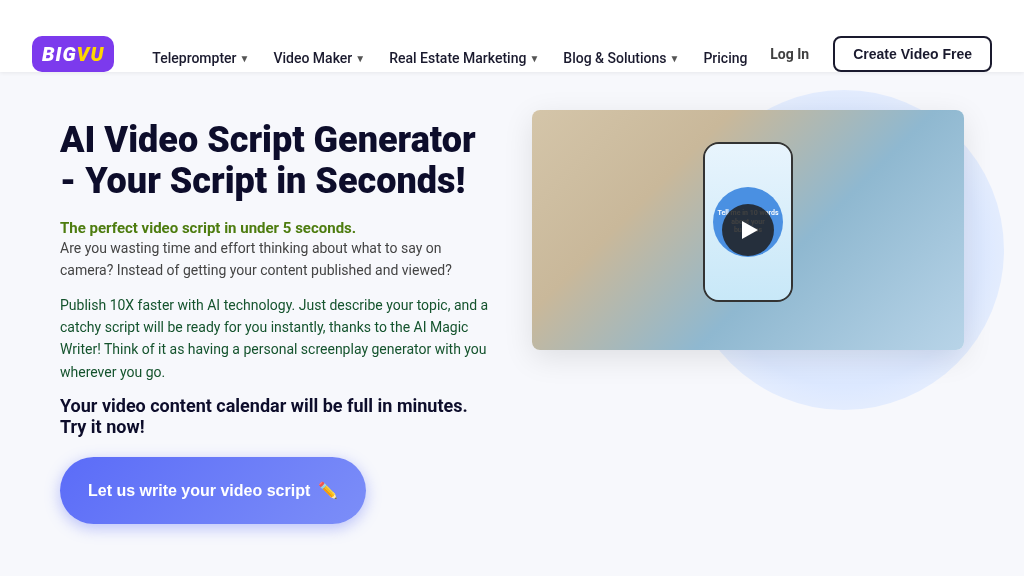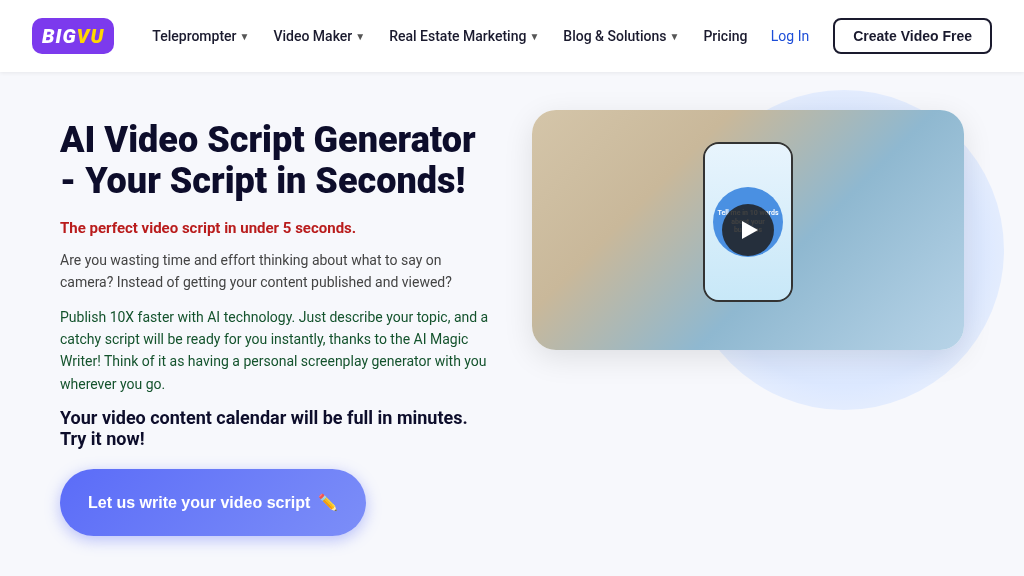--- a/index.html
+++ b/index.html
@@ -9,21 +9,21 @@
       width: 1024px;
       height: 576px;
       overflow: hidden;
     }
 
     
     header {
       background: #fff;
       height: 72px;
       display: flex;
-      align-items: center;
+      align-items: flex-end;
       padding: 0 32px;
       box-shadow: 0 1px 4px rgba(0,0,0,0.07);
       position: relative;
       z-index: 10;
     }
 
     .logo {
       display: flex;
       align-items: center;
       margin-right: 28px;
@@ -72,22 +72,22 @@
     }
 
     .nav-actions {
       display: flex;
       align-items: center;
       gap: 12px;
     }
 
     .btn-login {
       font-size: 14px;
-      color: #1d4ed8;
-      font-weight: 400;
+      color: #404040;
+      font-weight: 700;
       cursor: pointer;
       padding: 8px 12px;
     }
 
     .btn-create {
       border: 2px solid #1a1a2e;
       border-radius: 8px;
       padding: 8px 18px;
       font-size: 14px;
       font-weight: 700;
@@ -114,22 +114,21 @@
       font-size: 36px;
       font-weight: 900;
       color: #0d0d2b;
       line-height: 1.15;
       margin-bottom: 16px;
     }
 
     .hero-subtitle {
       font-size: 15px;
       font-weight: 700;
-      color: #b91c1c;
-      margin-bottom: 12px;
+      color: #4d7c0f;
     }
 
     .hero-body {
       font-size: 14px;
       color: #444;
       line-height: 1.6;
       margin-bottom: 12px;
     }
 
     .hero-body2 {
@@ -164,21 +163,21 @@
     
     .hero-right {
       flex: 1;
       max-width: 440px;
       position: relative;
       margin-top: -10px;
     }
 
     .video-container {
       background: #fff;
-      border-radius: 24px;
+      border-radius: 8px;
       overflow: hidden;
       box-shadow: 0 8px 30px rgba(0,0,0,0.1);
       position: relative;
       z-index: 2;
     }
 
     .video-thumbnail {
       width: 100%;
       height: 240px;
       background: linear-gradient(135deg, #d4c5a9 0%, #c9b89a 30%, #8fb8d0 60%, #b8d4e8 100%);

